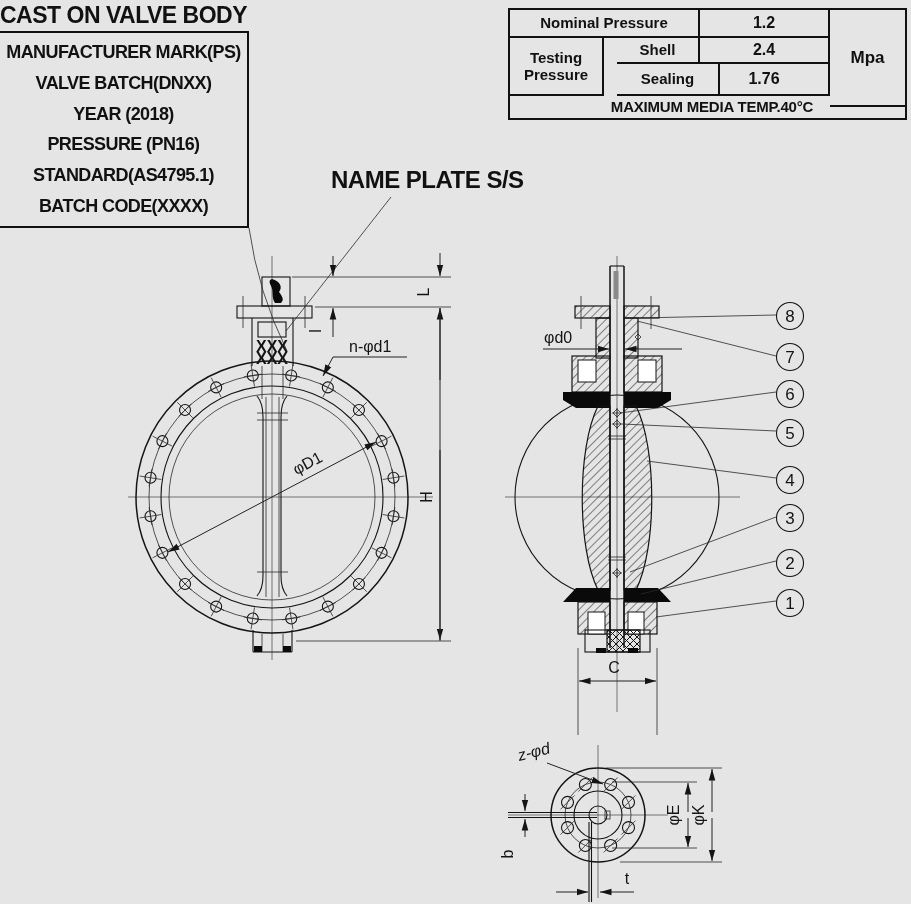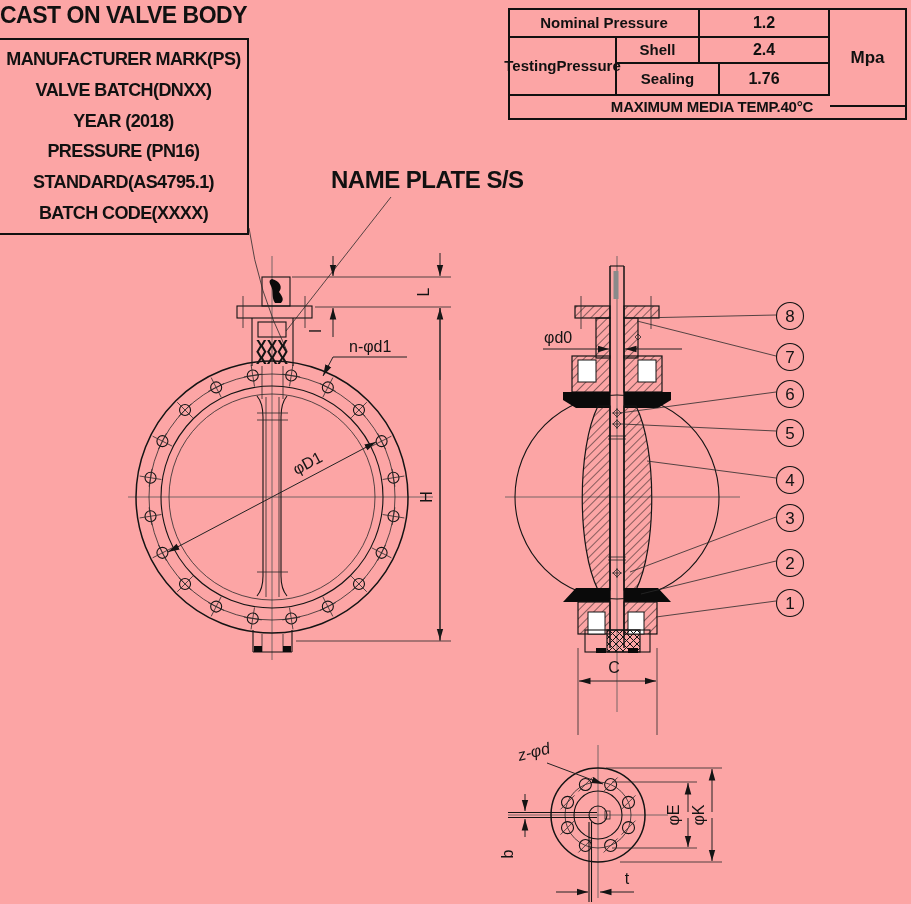--- a/index.html
+++ b/index.html
@@ -1,22 +1,22 @@
 <!DOCTYPE html>
 <html><head>
 <meta charset="utf-8">
 <style>
   html,body{margin:0;padding:0;background:#fff;}
-  #canvas{position:relative;width:911px;height:904px;background:#fca5a5;overflow:hidden;
+  #canvas{position:relative;width:911px;height:904px;background:#e5e5e5;overflow:hidden;
           font-family:"Liberation Sans",sans-serif;color:#111;}
   .abs{position:absolute;}
   
   #cast-heading{left:0;top:2px;width:242px;text-align:center;font-size:23px;font-weight:bold;
                 letter-spacing:-0.5px;white-space:nowrap;}
-  #cast-box{left:0;top:38px;width:249px;height:197px;border:2px solid #111;border-left:none;
+  #cast-box{left:0;top:31px;width:249px;height:197px;border:2px solid #111;border-left:none;
             box-sizing:border-box;display:flex;flex-direction:column;justify-content:space-around;
             align-items:center;padding:4px 0;}
   #cast-box .cl{font-size:18px;font-weight:bold;letter-spacing:-0.6px;white-space:nowrap;}
   
   #ptable{left:508px;top:8px;width:399px;height:112px;border:2px solid #111;box-sizing:border-box;padding-left:28px;}
   #ptable .cell{position:absolute;box-sizing:border-box;display:flex;align-items:center;
                 justify-content:center;font-weight:bold;font-size:15px;text-align:center;line-height:1.15;}
   #ptable .num{font-size:16px;}
   .br{border-right:2px solid #111;} .bb{border-bottom:2px solid #111;}
   #cell-footer{justify-content:flex-start;padding-left:9px;font-size:17px;letter-spacing:-0.2px;}
@@ -47,21 +47,21 @@
     <div class="cl">YEAR (2018)</div>
     <div class="cl">PRESSURE (PN16)</div>
     <div class="cl">STANDARD(AS4795.1)</div>
     <div class="cl">BATCH CODE(XXXX)</div>
   </div>
 
   <div class="abs" id="ptable">
     <div class="cell br bb" style="left:0;top:0;width:190px;height:28px">Nominal Pressure</div>
     <div class="cell br bb num" style="left:190px;top:0;width:130px;height:28px">1.2</div>
     <div class="cell bb" style="left:320px;top:0;width:75px;height:97px;font-size:17px">Mpa</div>
-    <div class="cell br bb" style="left:0;top:28px;width:107px;height:58px;flex-direction:row">
+    <div class="cell br bb" style="left:0;top:28px;width:94px;height:58px;flex-direction:column">
       <span>Testing</span>
       <span>Pressure</span>
     </div>
     <div class="cell br bb" style="left:107px;top:28px;width:83px;height:26px">Shell</div>
     <div class="cell br bb num" style="left:190px;top:28px;width:130px;height:26px">2.4</div>
     <div class="cell br bb" style="left:107px;top:54px;width:103px;height:32px">Sealing</div>
     <div class="cell br bb num" style="left:190px;top:54px;width:130px;height:32px">1.76</div>
     <div class="cell" id="cell-footer" style="left:0;top:86px;width:395px;height:22px">MAXIMUM MEDIA TEMP.40°C</div>
   </div>
 

